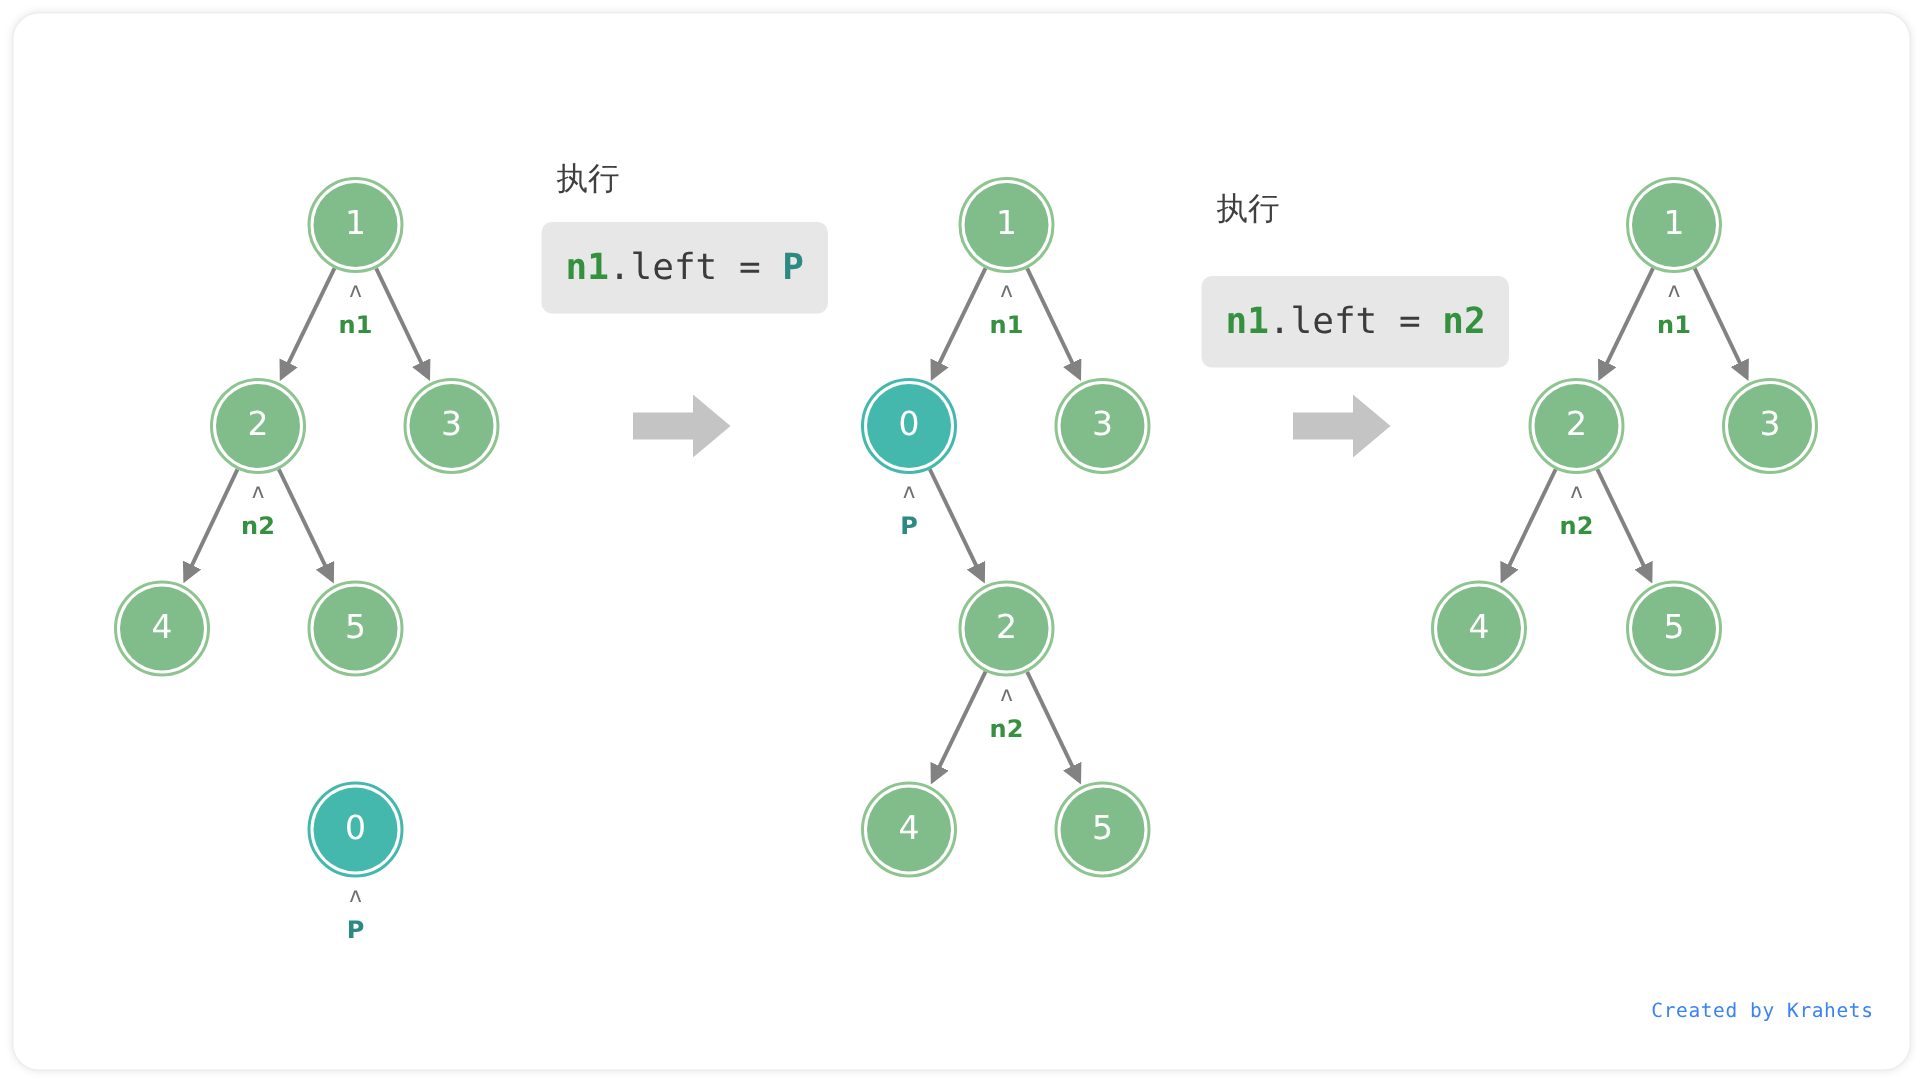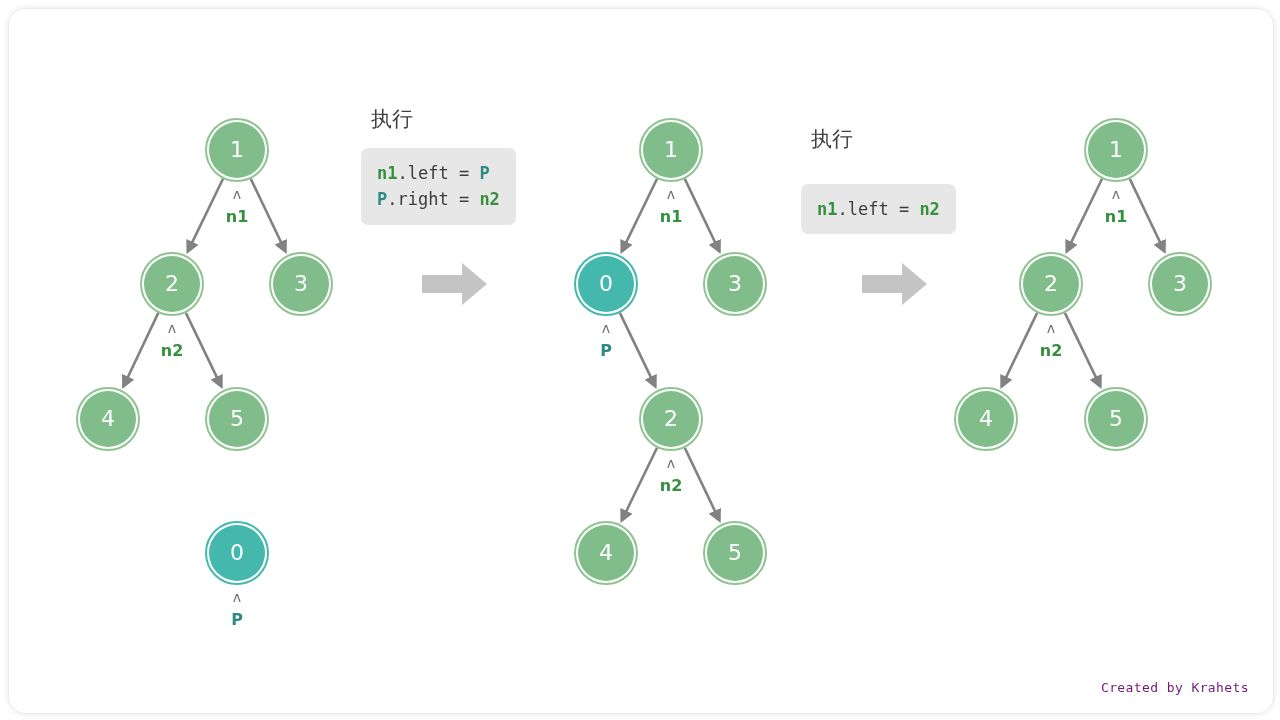--- a/index.html
+++ b/index.html
@@ -105,37 +105,37 @@
     white-space: nowrap;
   }
 
   
   .codebox {
     position: absolute;
     background: #e7e7e7;
     border-radius: 7px;
     padding: 12px 16px;
     font-family: "DejaVu Sans Mono", monospace;
-    font-size: 17px;
+    font-size: 24px;
     line-height: 1.55;
     color: #3c3c3c;
     white-space: pre;
   }
   .codebox .v-green { color: #35903f; font-weight: bold; }
   .codebox .v-teal  { color: #2d8a83; font-weight: bold; }
 
   
   .bigarrow { position: absolute; }
 
   
   #credit {
     position: absolute;
     right: 24px;
-    bottom: 18px;
-    color: #701a75;
+    bottom: 31px;
+    color: #3b82f6;
     font-size: 13px;
     font-family: "DejaVu Sans Mono", monospace;
     letter-spacing: 0.4px;
     white-space: nowrap;
     text-align: right;
   }
 </style>
 </head>
 <body>
 
@@ -264,21 +264,21 @@
           <span class="caret">ʌ</span>
           <span class="name">n1</span>
         </div>
         <div class="ptr" style="left: 1042px; top: 314px;">
           <span class="caret">ʌ</span>
           <span class="name">n2</span>
         </div>
       </div>
     <div id="steps-layer">
         <div class="step-label" style="left: 362px; top: 96px;">执行</div>
-        <div class="codebox" style="left: 352px; top: 139px;"><div><span class="v-green">n1</span><span>.left = </span><span class="v-teal">P</span></div><div><span class="v-teal">P</span><span>.right = </span><span class="v-green">n2</span></div></div>
+        <div class="codebox" style="left: 352px; top: 139px;"><div><span class="v-green">n1</span><span>.left = </span><span class="v-teal">P</span></div></div>
         <div class="step-label" style="left: 802px; top: 116px;">执行</div>
         <div class="codebox" style="left: 792px; top: 175px;"><div><span class="v-green">n1</span><span>.left = </span><span class="v-green">n2</span></div></div>
       </div>
     <div id="arrows-layer">
         <div class="bigarrow" style="left: 413px; top: 252px;"><svg width="66" height="46" viewBox="0 0 66 46" xmlns="http://www.w3.org/2000/svg">
             <path d="M0 14 L40 14 L40 2 L65 23 L40 44 L40 32 L0 32 Z" fill="#c4c4c4"></path>
           </svg></div>
         <div class="bigarrow" style="left: 853px; top: 252px;"><svg width="66" height="46" viewBox="0 0 66 46" xmlns="http://www.w3.org/2000/svg">
             <path d="M0 14 L40 14 L40 2 L65 23 L40 44 L40 32 L0 32 Z" fill="#c4c4c4"></path>
           </svg></div>

